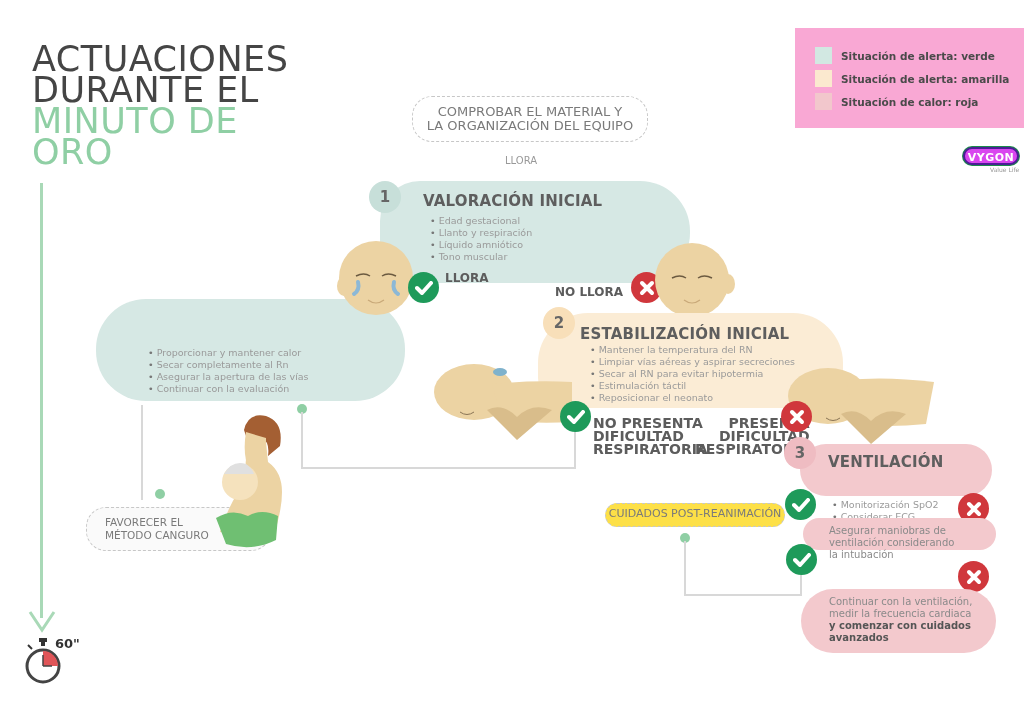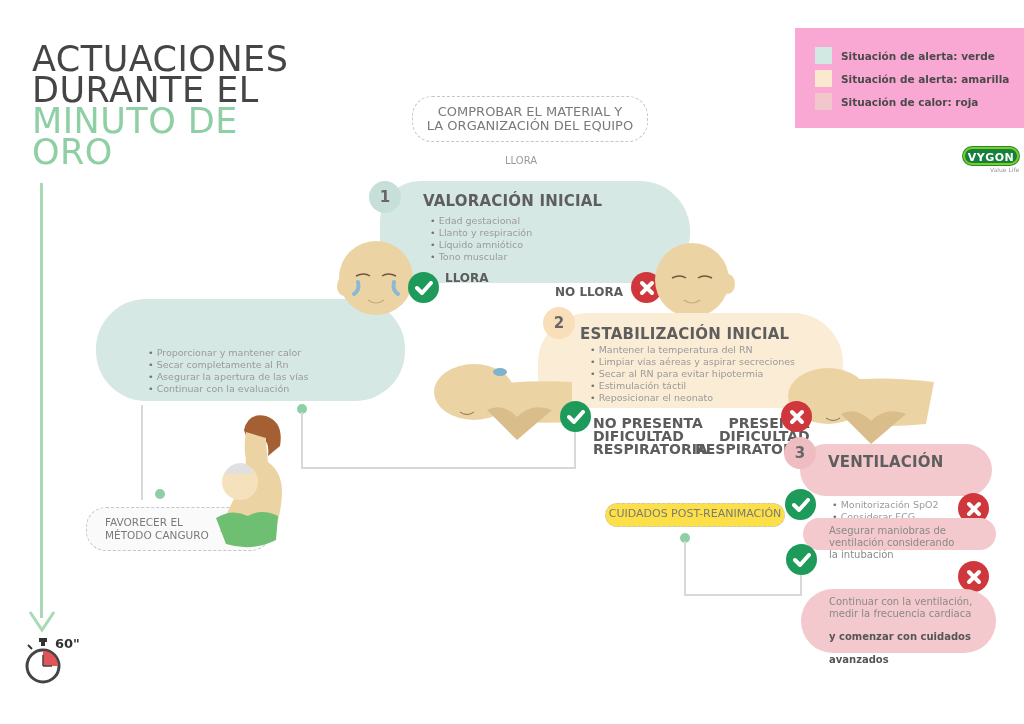--- a/index.html
+++ b/index.html
@@ -12,21 +12,21 @@
   .title .dark { color: #454545; display: block; }
   .title .green { color: #8fcfa4; display: block; }
 
   
   .legend { left: 795px; top: 28px; width: 229px; height: 100px; background: #f9a8d4; padding: 16px 8px 0 20px; }
   .legend-row { display: flex; align-items: center; height: 23px; }
   .swatch { width: 17px; height: 17px; margin-right: 9px; }
   .legend-label { font-size: 10.5px; color: #4a4a4a; font-weight: 600; }
 
   
-  .logo { left: 963px; top: 147px; width: 56px; height: 18px; border-radius: 10px; background: #15803d; color: #fff; font-weight: 700; font-size: 11px; text-align: center; line-height: 18px; letter-spacing: 0.5px; border: 2px solid #84cc16; box-shadow: 0 0 0 1px #1b8a4a; }
+  .logo { left: 963px; top: 147px; width: 56px; height: 18px; border-radius: 10px; background: #d946ef; color: #fff; font-weight: 700; font-size: 11px; text-align: center; line-height: 18px; letter-spacing: 0.5px; border: 2px solid #4c1d95; box-shadow: 0 0 0 1px #1b8a4a; }
   .logo-sub { left: 990px; top: 166px; font-size: 6px; color: #999; }
 
   
   .dashed-pill { border: 1.5px dashed #c7c7c7; border-radius: 20px; color: #7a7a7a; font-size: 13px; text-align: center; line-height: 14px; background: #fff; }
   .pill-check { left: 412px; top: 96px; width: 236px; height: 46px; padding-top: 8px; }
   .parto { left: 505px; top: 155px; font-size: 10px; color: #999; }
   .pill-kangaroo { left: 86px; top: 507px; width: 185px; height: 44px; text-align: left; padding: 8px 0 0 18px; font-size: 10.5px; line-height: 13px; background: #fafafa; }
   .pill-post { left: 605px; top: 503px; width: 180px; height: 24px; padding-top: 3px; font-size: 11px; background: #fde047; }
 
   
@@ -54,21 +54,21 @@
   .b2 .bullets { position: absolute; left: 52px; top: 31px; }
   .n2 { left: 543px; top: 307px; background: #f8dfb9; }
 
   .b3 { left: 800px; top: 444px; width: 192px; height: 52px; }
   .b3 .step-title { position: absolute; left: 28px; top: 9px; }
   .b3 .bullets { position: absolute; left: 32px; top: 27px; margin-top: 28px; }
   .n3 { left: 784px; top: 437px; background: #efbcc2; }
 
   .b4 { left: 803px; top: 518px; width: 193px; height: 32px; font-size: 10px; color: #8a8a8a; line-height: 12px; padding: 7px 0 0 26px; border-radius: 25px; }
   .b5 { left: 801px; top: 589px; width: 195px; height: 64px; font-size: 10px; color: #8a8a8a; line-height: 12px; padding: 7px 0 0 28px; border-radius: 32px; }
-  .b5 .bold { font-weight: 700; color: #555; margin-top: 11px; }
+  .b5 .bold { font-weight: 700; color: #555; }
 
   
   .lbl { font-weight: 700; color: #5c5c5c; font-size: 14px; line-height: 13px; }
   .llora { left: 445px; top: 272px; font-size: 12px; }
   .nollora { left: 555px; top: 286px; font-size: 12px; }
   .nopres { left: 593px; top: 417px; }
   .pres { left: 695px; top: 417px; text-align: right; }
 
   
   .chk, .xx { width: 31px; height: 31px; border-radius: 50%; display: flex; align-items: center; justify-content: center; }

